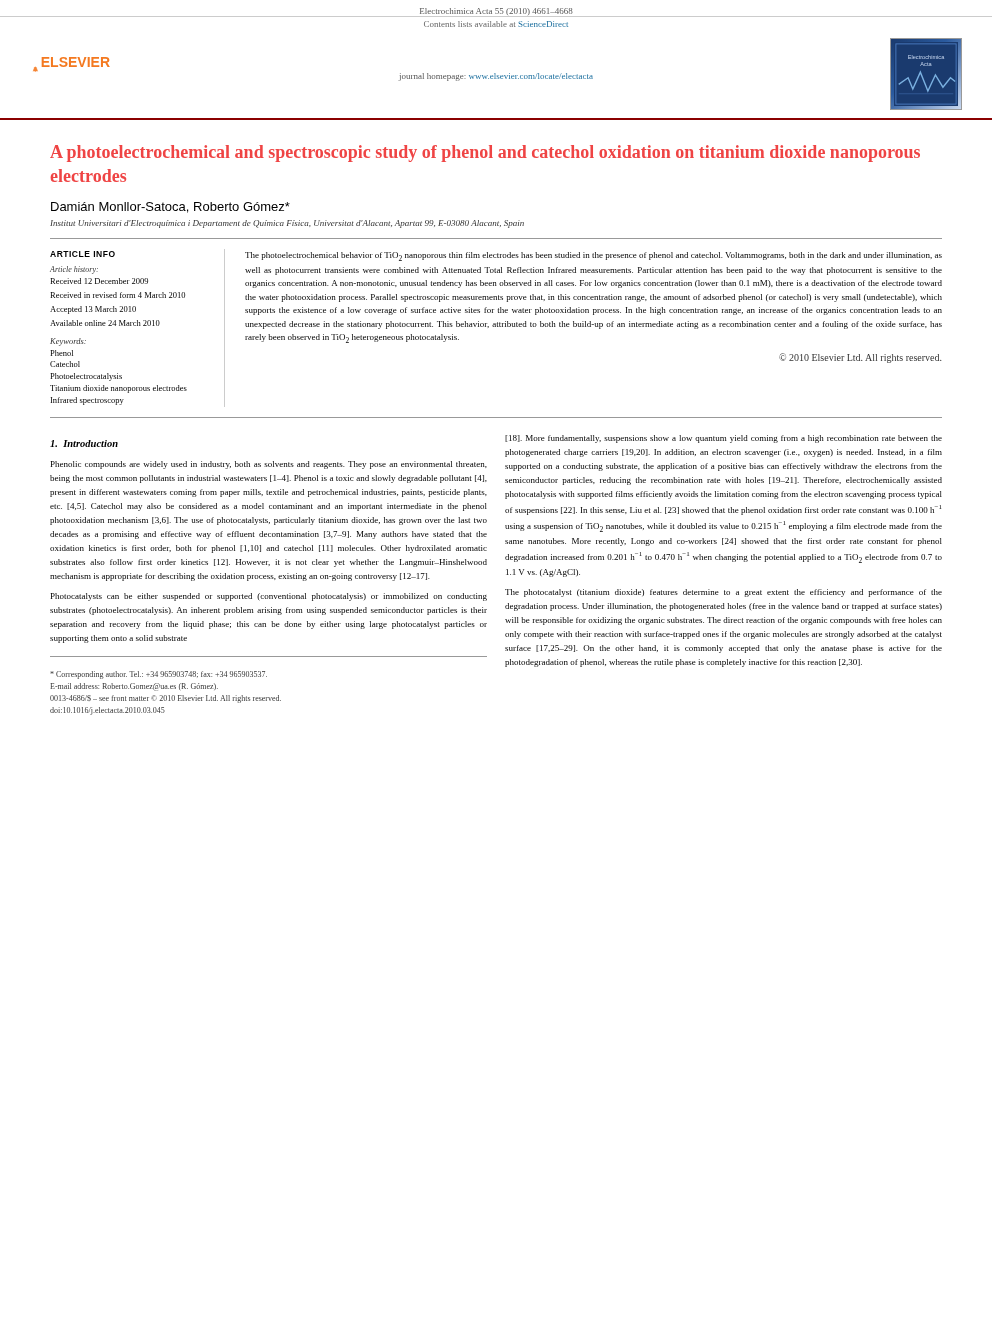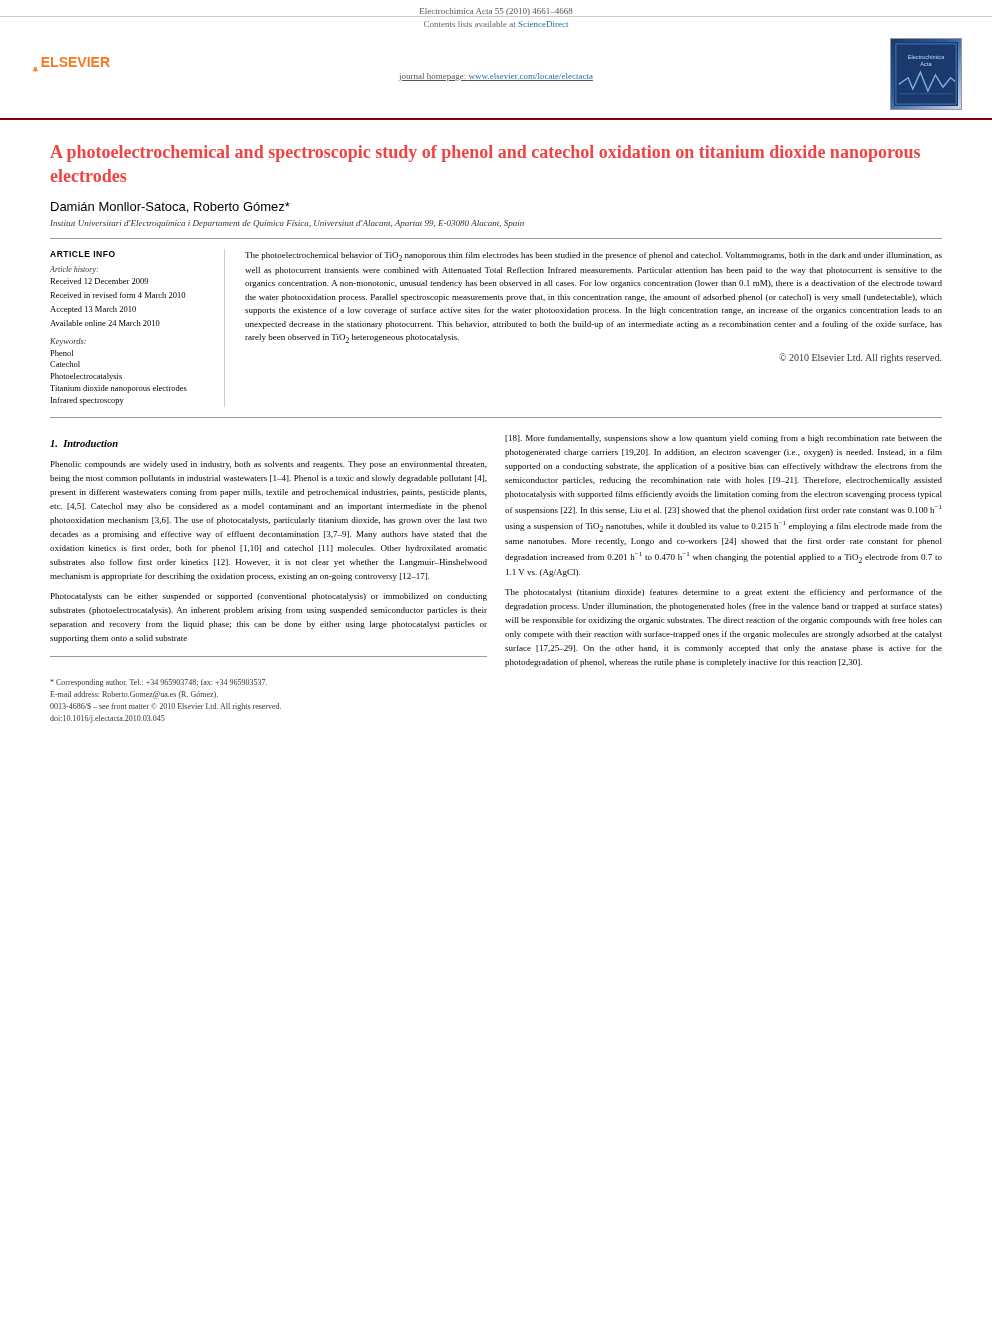--- a/index.html
+++ b/index.html
@@ -40,21 +40,20 @@
       font-size: 22px;
       font-family: "Times New Roman", serif;
       color: #1a1a6e;
       font-weight: normal;
       letter-spacing: 1px;
     }
     .journal-homepage {
       font-size: 9px;
       color: #555;
       margin-top: 3px;
-      text-decoration: underline;
     }
     .journal-homepage a {
       color: #1a6e9e;
       text-decoration: none;
     }
     .journal-header-right {
       width: 90px;
       display: flex;
       justify-content: flex-end;
     }
@@ -225,21 +224,21 @@
       margin-bottom: 6px;
       font-size: 9px;
       line-height: 1.55;
       text-align: justify;
     }
 
     
     .footer-note {
       border-top: 1px solid #999;
       margin-top: 10px;
-      padding-top: 20px;
+      padding-top: 12px;
       font-size: 8px;
       color: #333;
       line-height: 1.5;
     }
 
     
     .contents-bar {
       font-size: 9px;
       color: #666;
       text-align: center;

